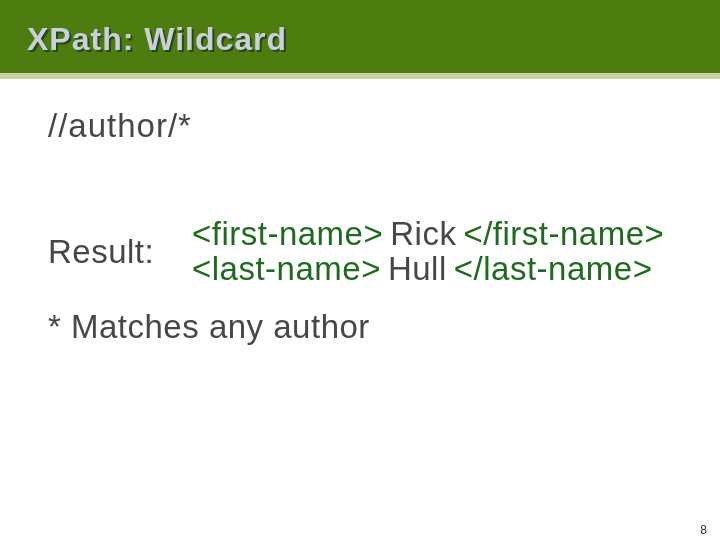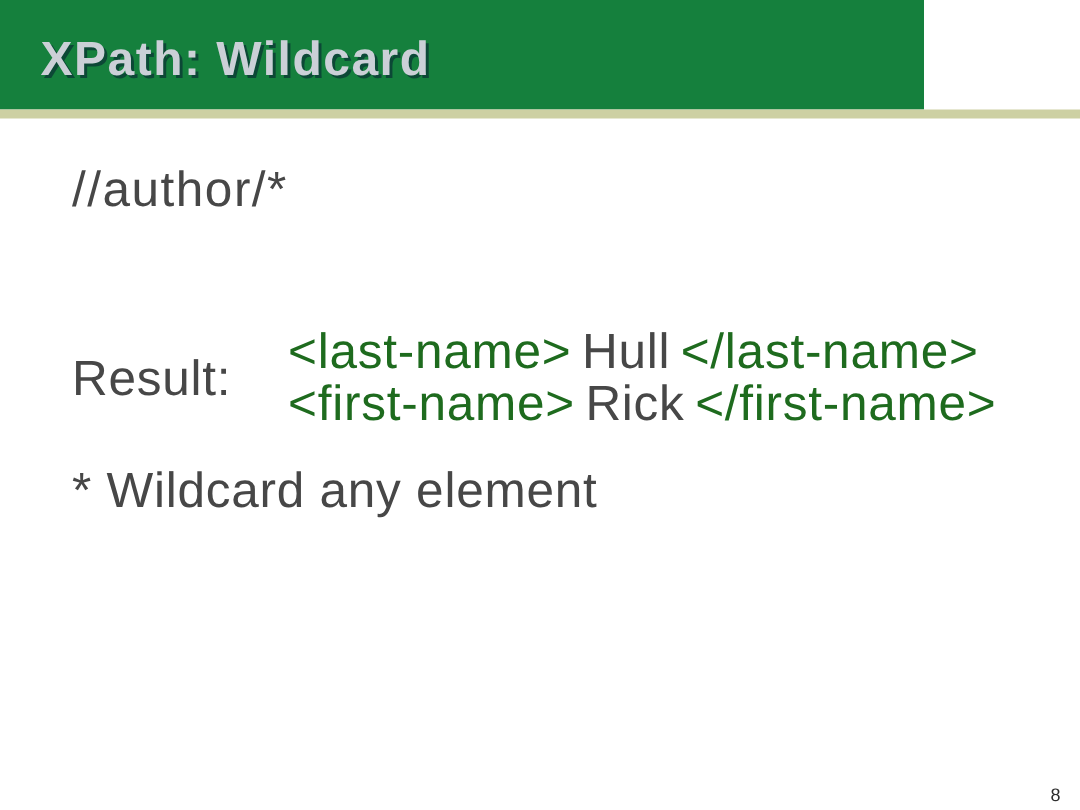--- a/index.html
+++ b/index.html
@@ -12,23 +12,23 @@
     width: 720px;
     height: 540px;
     background: #ffffff;
     overflow: hidden;
     font-family: "Liberation Sans", "DejaVu Sans", sans-serif;
   }
   .title-bar {
     position: absolute;
     top: 0;
     left: 0;
-    width: 616px;
+    width: 720px;
     height: 73px;
-    background: #15803d;
+    background: #4d7c0f;
   }
   .title {
     margin: 0;
     padding: 21px 0 0 27px;
     font-size: 32px;
     font-weight: bold;
     letter-spacing: 1px;
     color: #CBD0D7;
     text-shadow: 2px 2px 0 rgba(5, 25, 50, 0.55);
     white-space: nowrap;
@@ -107,27 +107,27 @@
 
   <main>
 
     <p class="expression body-text">//author/*</p>
 
     <div class="result-row body-text">
       <span class="result-label">Result:</span>
 
       <div class="result-lines">
         <p class="result-line">
-          <span class="tag">&lt;last-name&gt;</span><span class="val">Hull</span><span class="tag">&lt;/last-name&gt;</span>
+          <span class="tag">&lt;first-name&gt;</span><span class="val">Rick</span><span class="tag">&lt;/first-name&gt;</span>
         </p>
         <p class="result-line">
-          <span class="tag">&lt;first-name&gt;</span><span class="val">Rick</span><span class="tag">&lt;/first-name&gt;</span>
+          <span class="tag">&lt;last-name&gt;</span><span class="val">Hull</span><span class="tag">&lt;/last-name&gt;</span>
         </p>
       </div>
     </div>
 
-    <p class="note body-text">* Wildcard any element</p>
+    <p class="note body-text">* Matches any author</p>
 
   </main>
 
   <div class="page-number">8</div>
 
 </div>
 
 </body></html>

